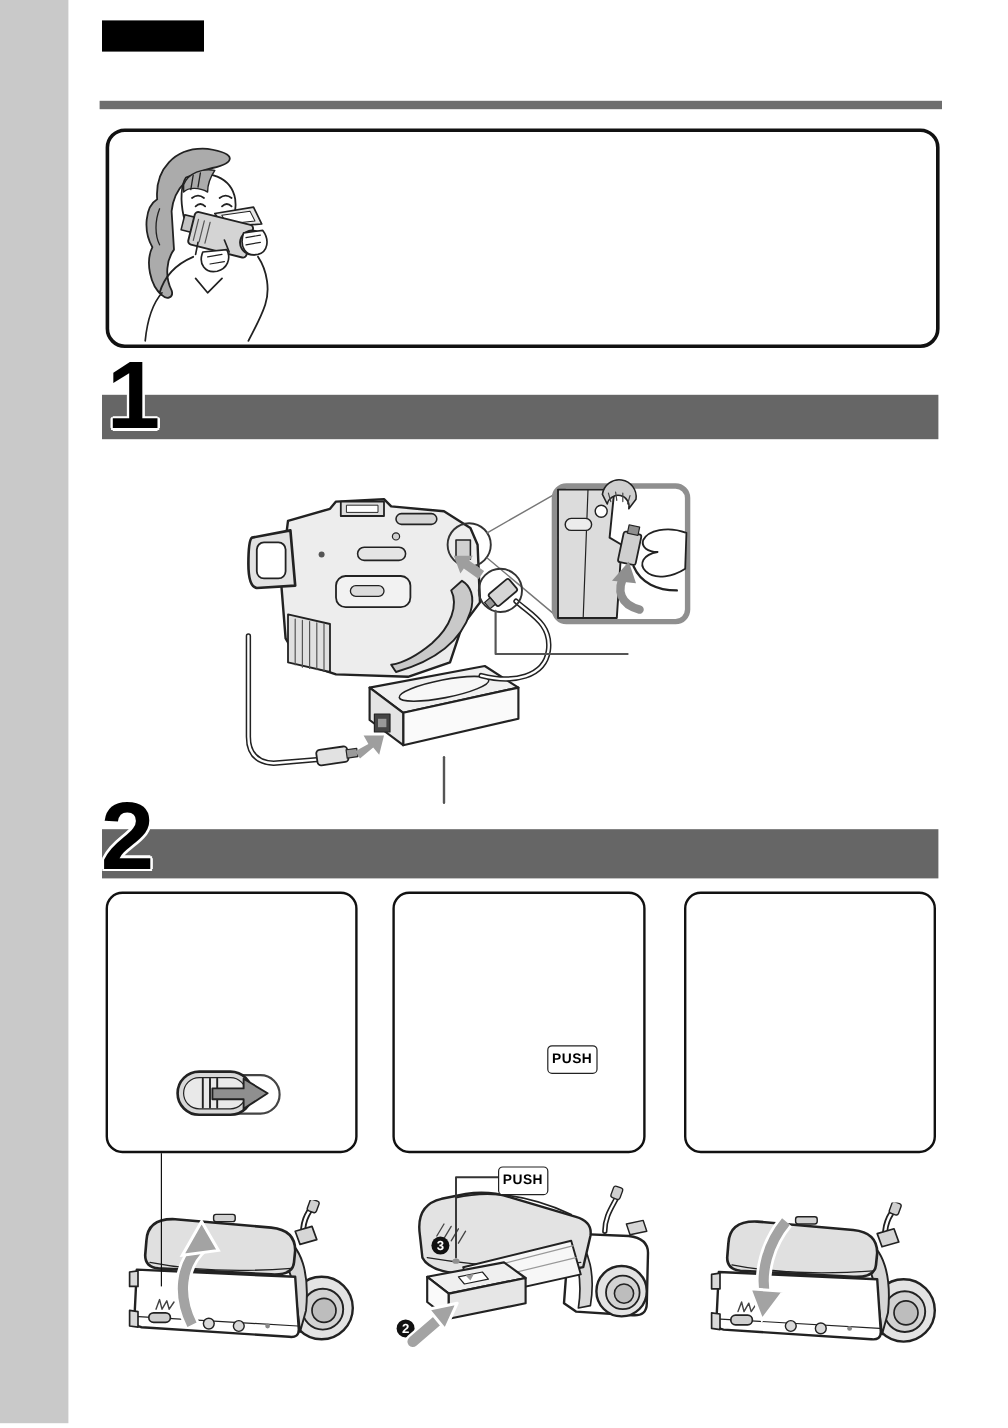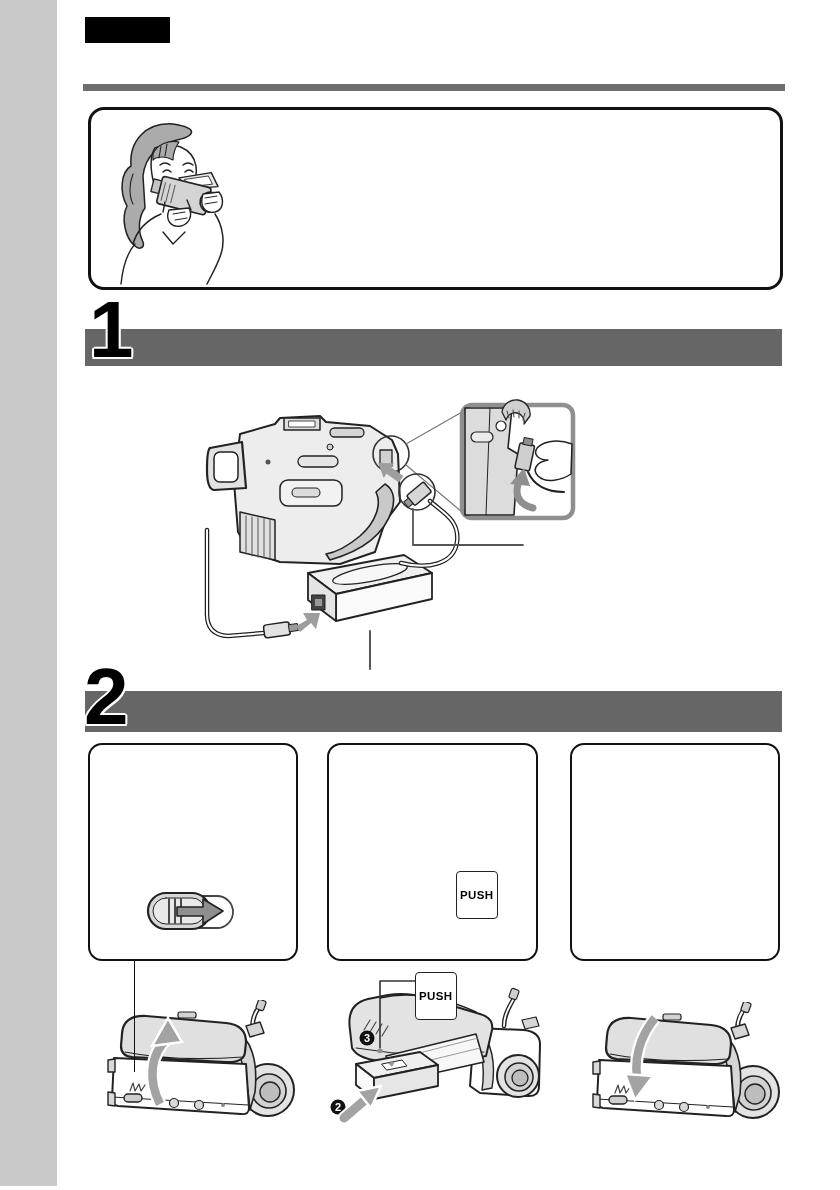--- a/index.html
+++ b/index.html
@@ -18,21 +18,21 @@
     text-shadow:2px 0 0 #fff,-2px 0 0 #fff,0 2px 0 #fff,0 -2px 0 #fff,
      1.5px 1.5px 0 #fff,-1.5px 1.5px 0 #fff,1.5px -1.5px 0 #fff,-1.5px -1.5px 0 #fff;}
   #num1{left:89px;top:290px;}
   #num2{left:84px;top:657px;}
   .sub-box{top:743px;height:218px;border:2.5px solid #111;border-radius:14px;
            background:#fff;box-sizing:border-box;z-index:1;}
   #sbox1{left:88px;width:210px;}
   #sbox2{left:327px;width:211px;}
   #sbox3{left:570px;width:210px;}
   .push-tag{border:1.7px solid #222;border-radius:4px;background:#fff;color:#000;
-            font-weight:700;font-size:11.5px;line-height:14px;padding:16px 3px;
+            font-weight:700;font-size:11.5px;line-height:14px;padding:4px 3px;
             letter-spacing:.4px;z-index:4;}
   #push-box2{left:456px;top:871px;}
   #push-callout{left:415px;top:972px;}
   .vline{width:0;border-left:1.7px solid #111;z-index:2;}
   #lead-box1{left:134px;top:961px;height:111px;}
   svg{display:block;}
   svg text.bullet-num{font-family:"Liberation Sans",sans-serif;font-weight:700;font-size:11px;fill:#fff;}
 </style>
 </head>
 <body>

